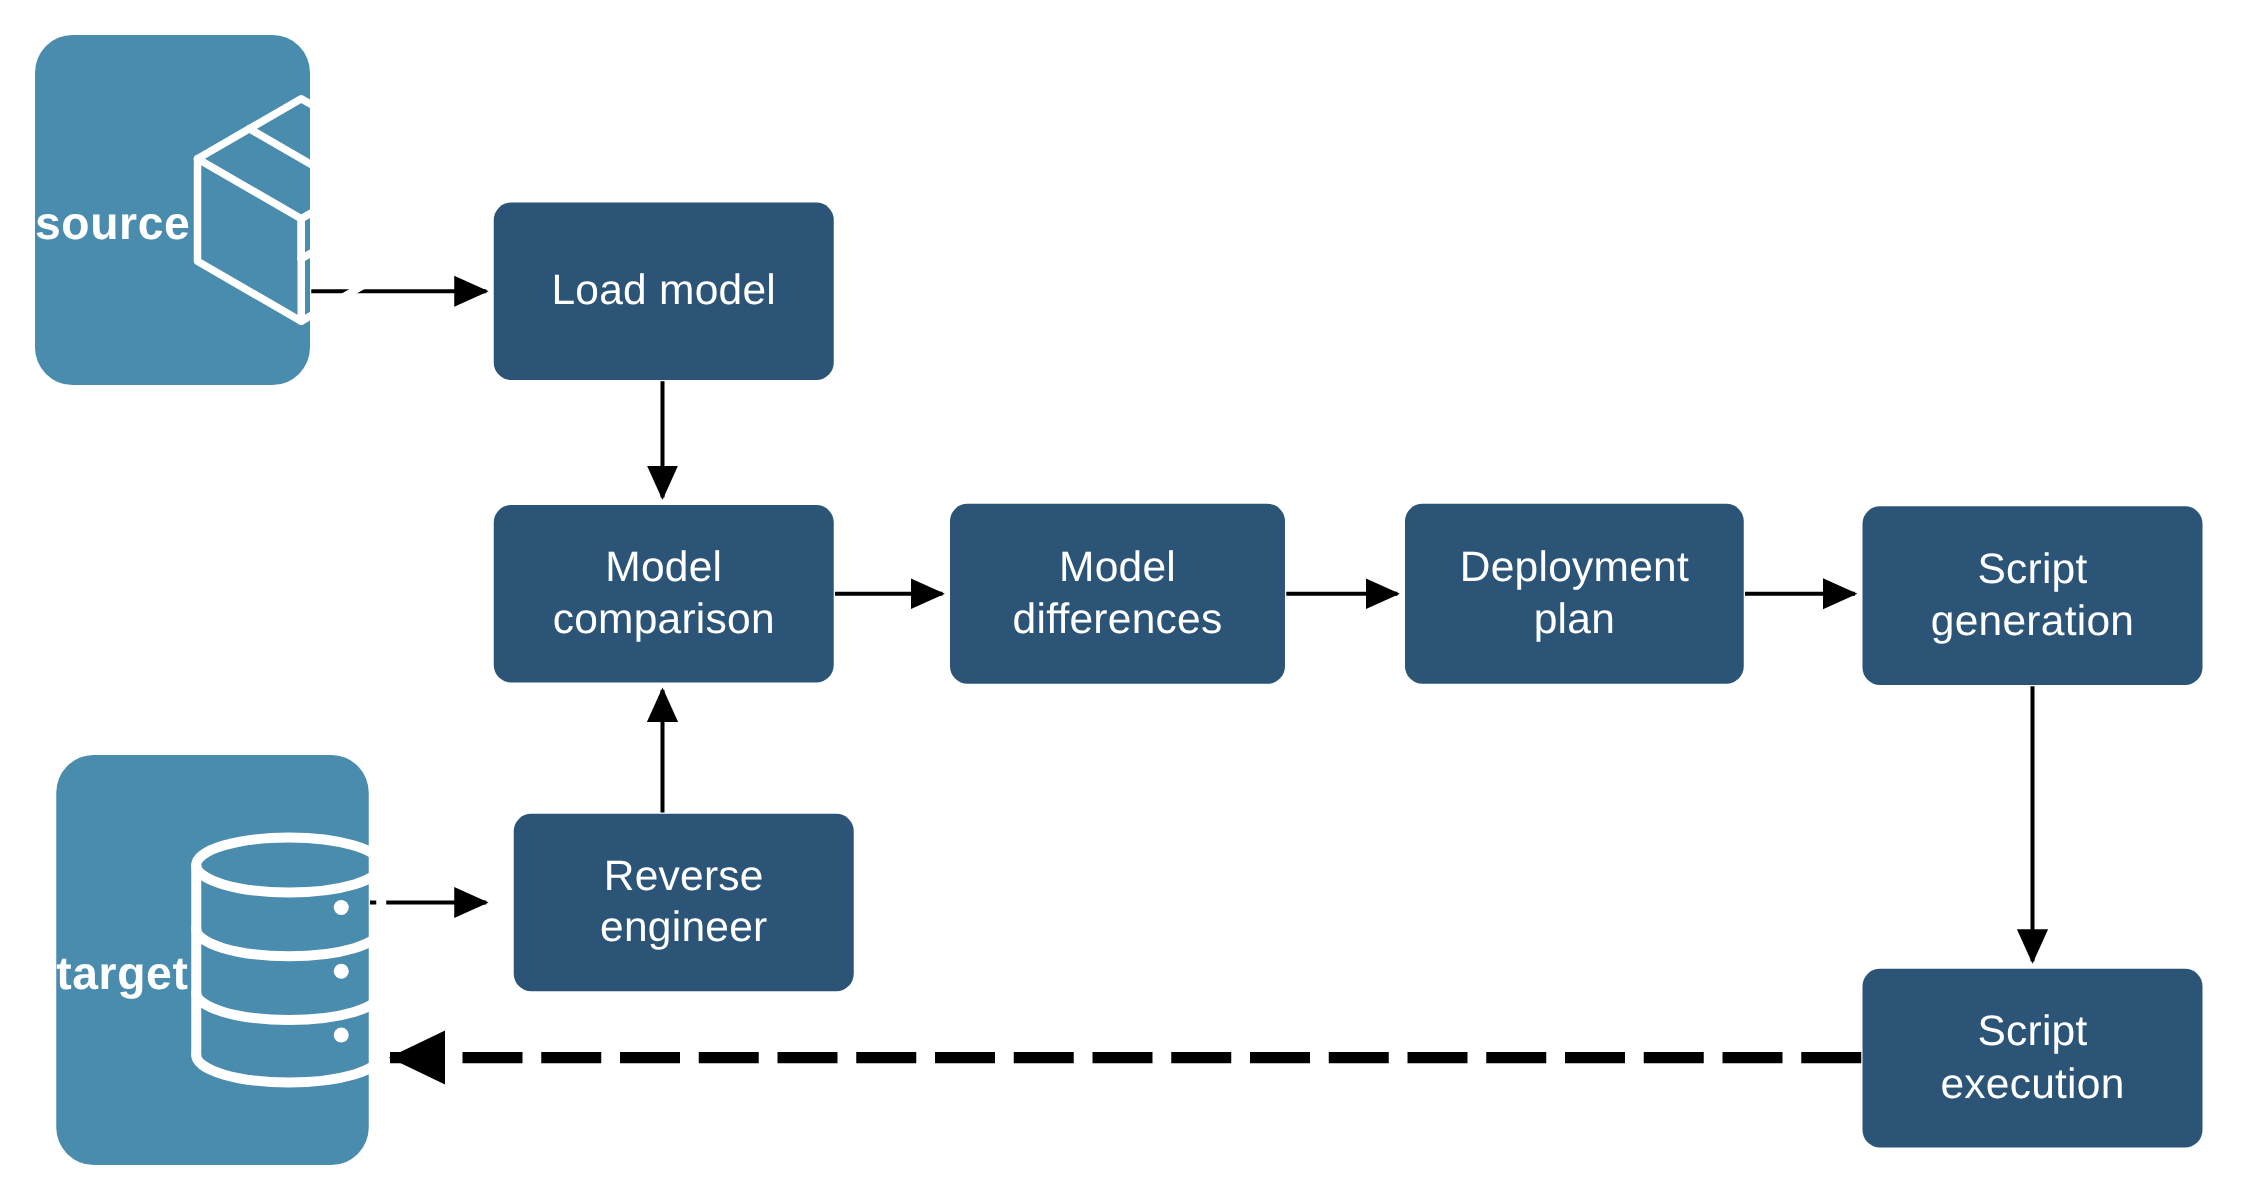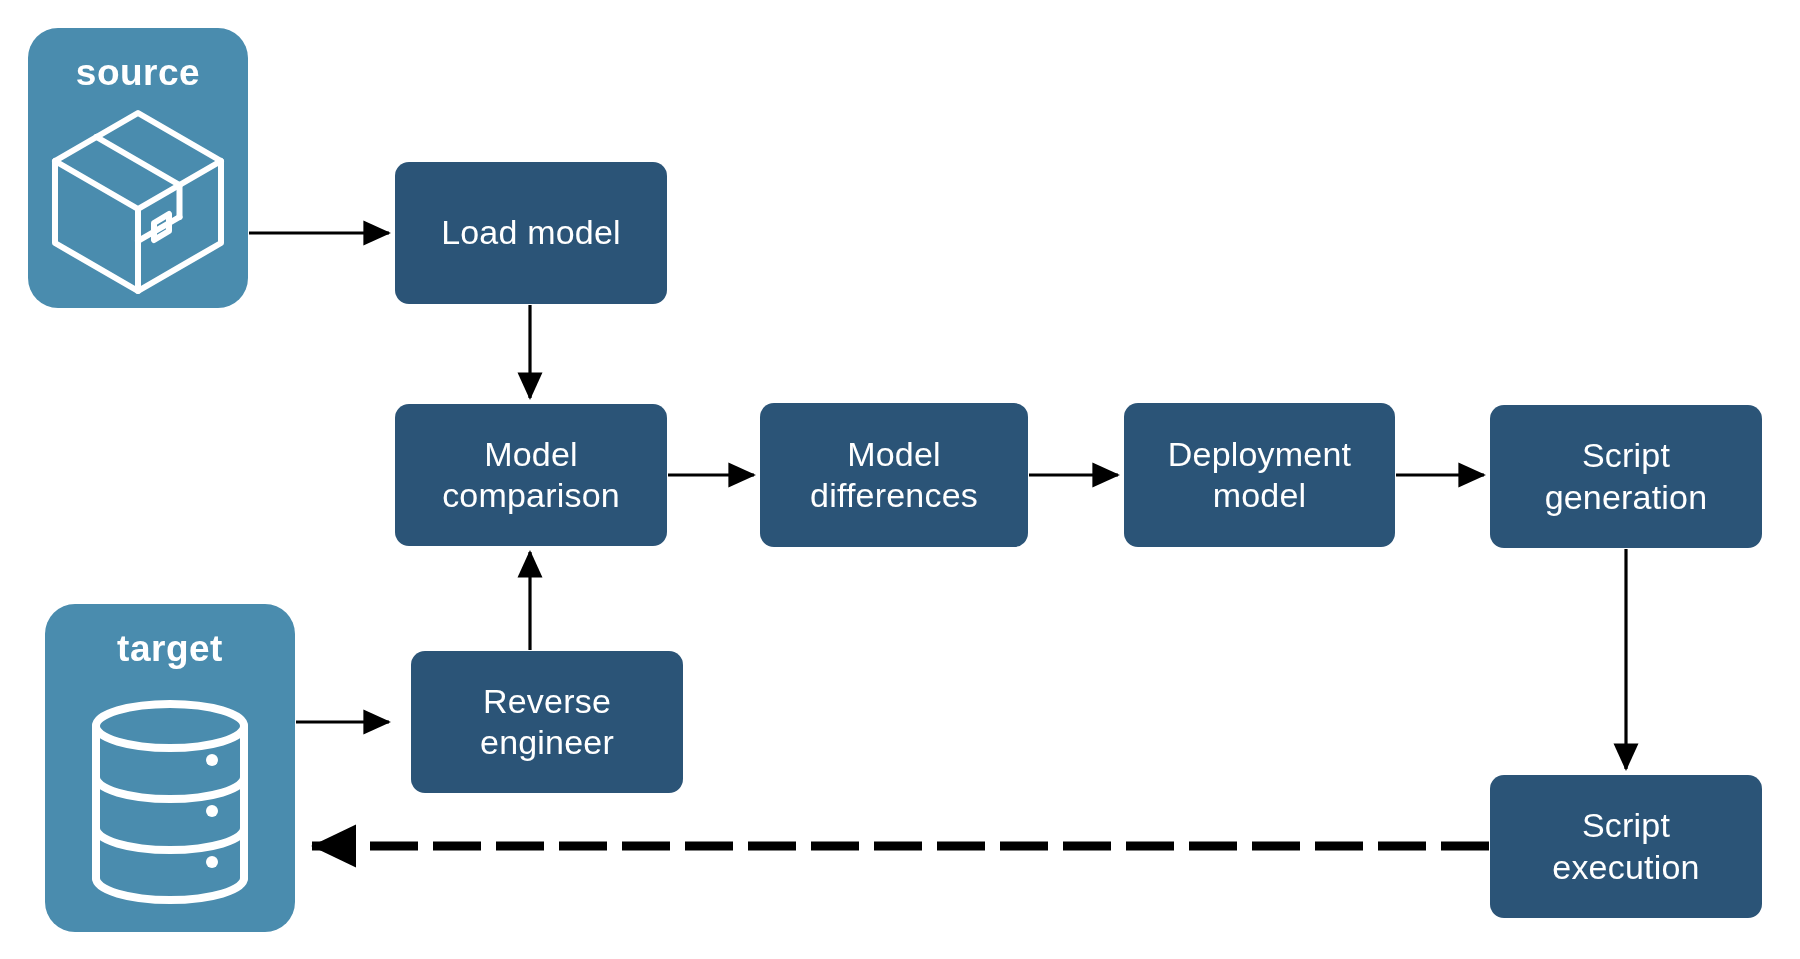--- a/index.html
+++ b/index.html
@@ -38,21 +38,21 @@
   .node.process {
     background: #2B5477;
     border-radius: 14px;
     font-size: 34px;
     font-weight: 400;
     letter-spacing: 0.2px;
   }
   .node.endpoint {
     background: #4A8CAE;
     border-radius: 30px;
-    flex-direction: column;
+    flex-direction: row;
     justify-content: flex-start;
   }
   .endpoint-label {
     font-size: 37px;
     font-weight: bold;
     letter-spacing: 0.5px;
     margin-top: 22px;
   }
   .endpoint-icon {
     flex: 1 1 auto;
@@ -143,21 +143,21 @@
 comparison</span>
   </div>
 
   <div class="node process" style="left:760px; top:403px; width:268px; height:144px;">
     <span class="node-text">Model
 differences</span>
   </div>
 
   <div class="node process" style="left:1124px; top:403px; width:271px; height:144px;">
     <span class="node-text">Deployment
-model</span>
+plan</span>
   </div>
 
   <div class="node process" style="left:1490px; top:405px; width:272px; height:143px;">
     <span class="node-text">Script
 generation</span>
   </div>
 
   <div class="node process" style="left:1490px; top:775px; width:272px; height:143px;">
     <span class="node-text">Script
 execution</span>

